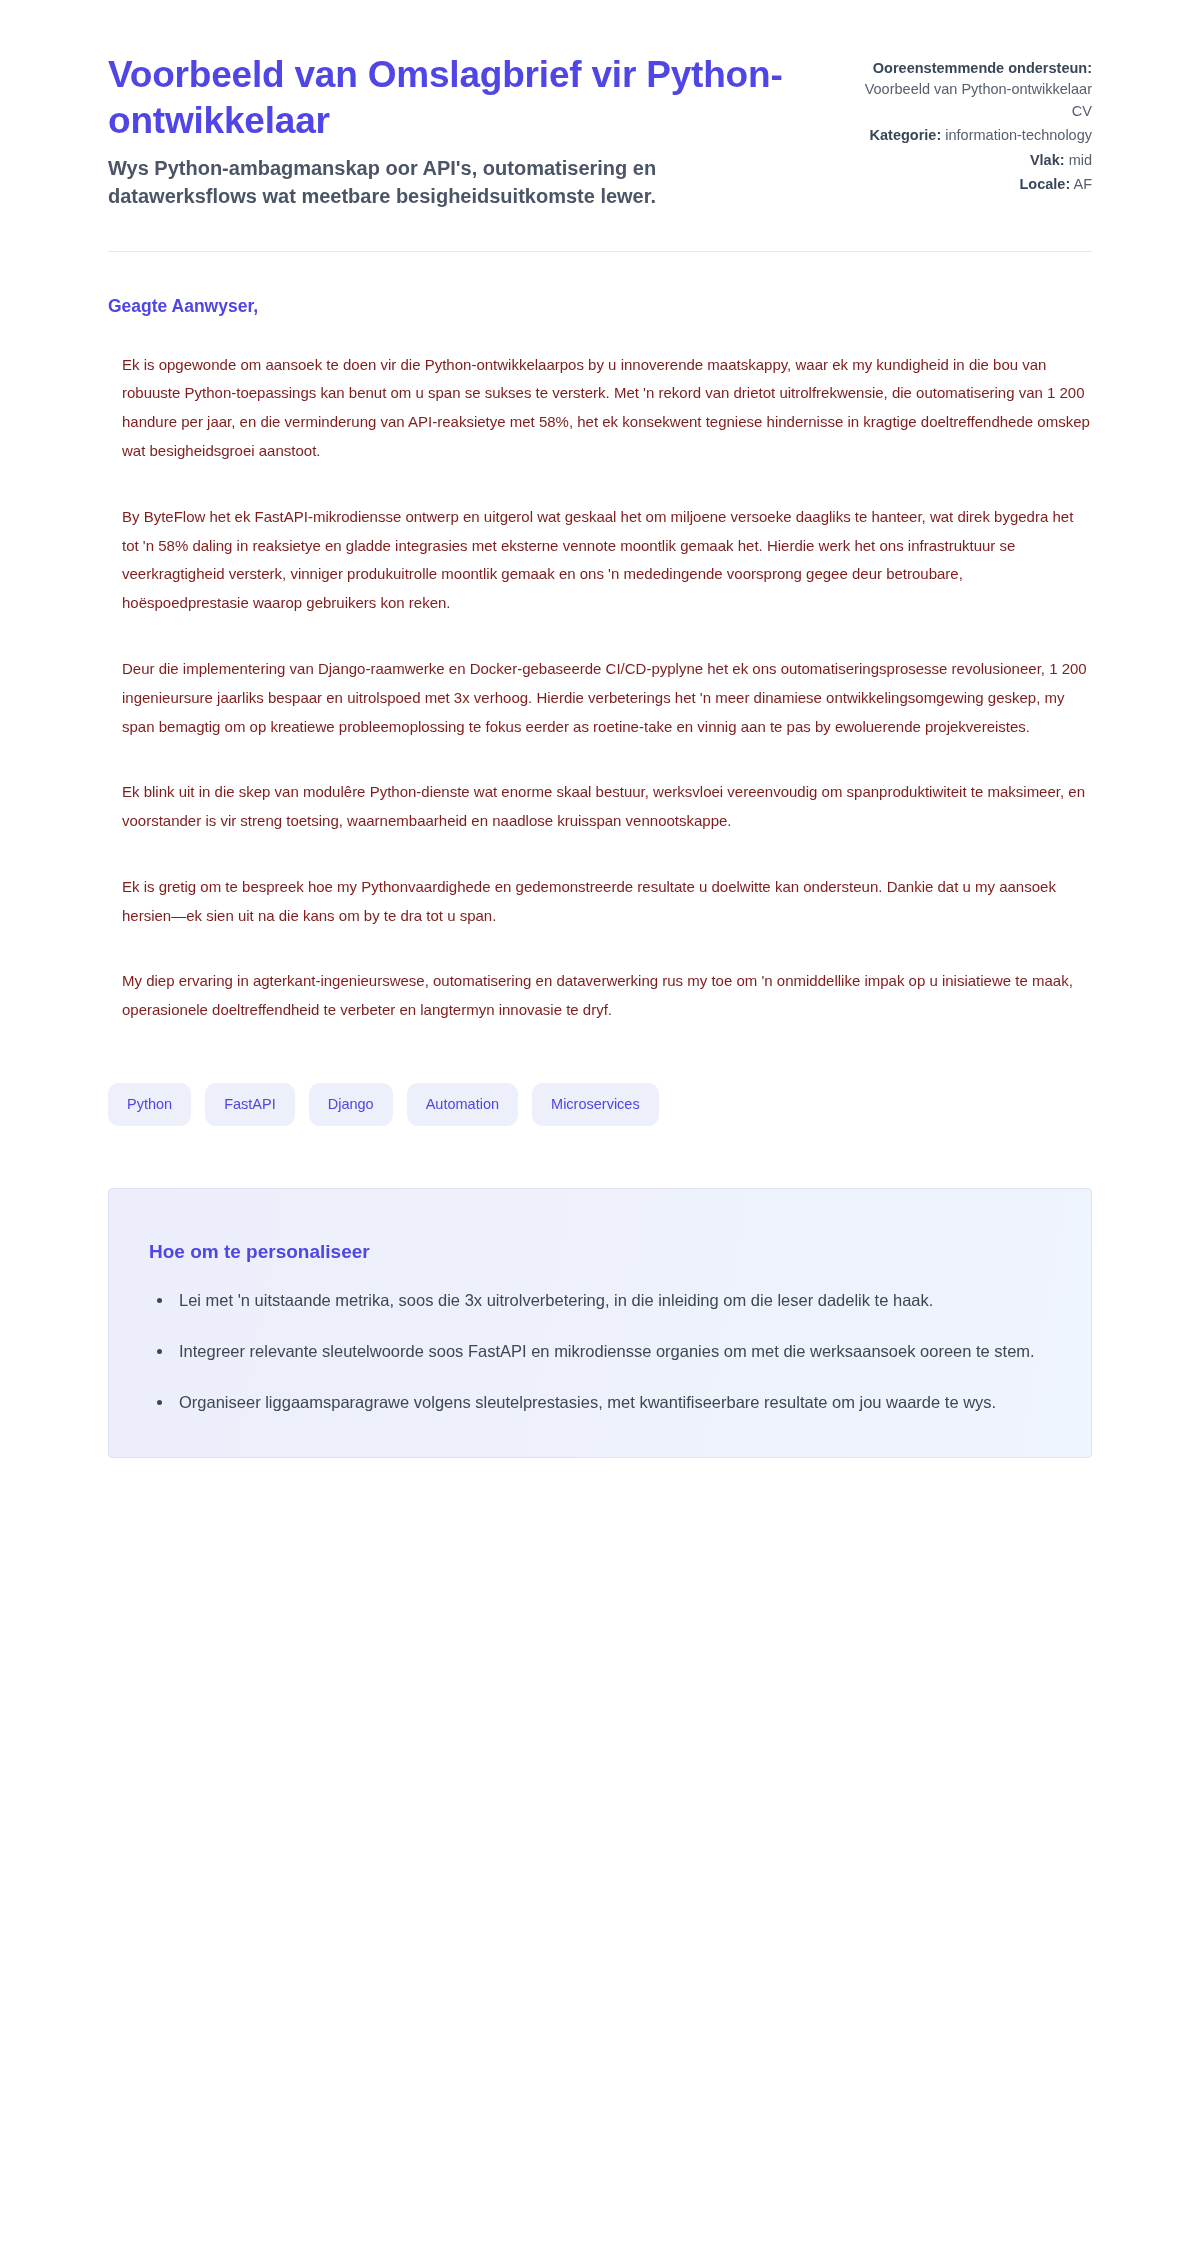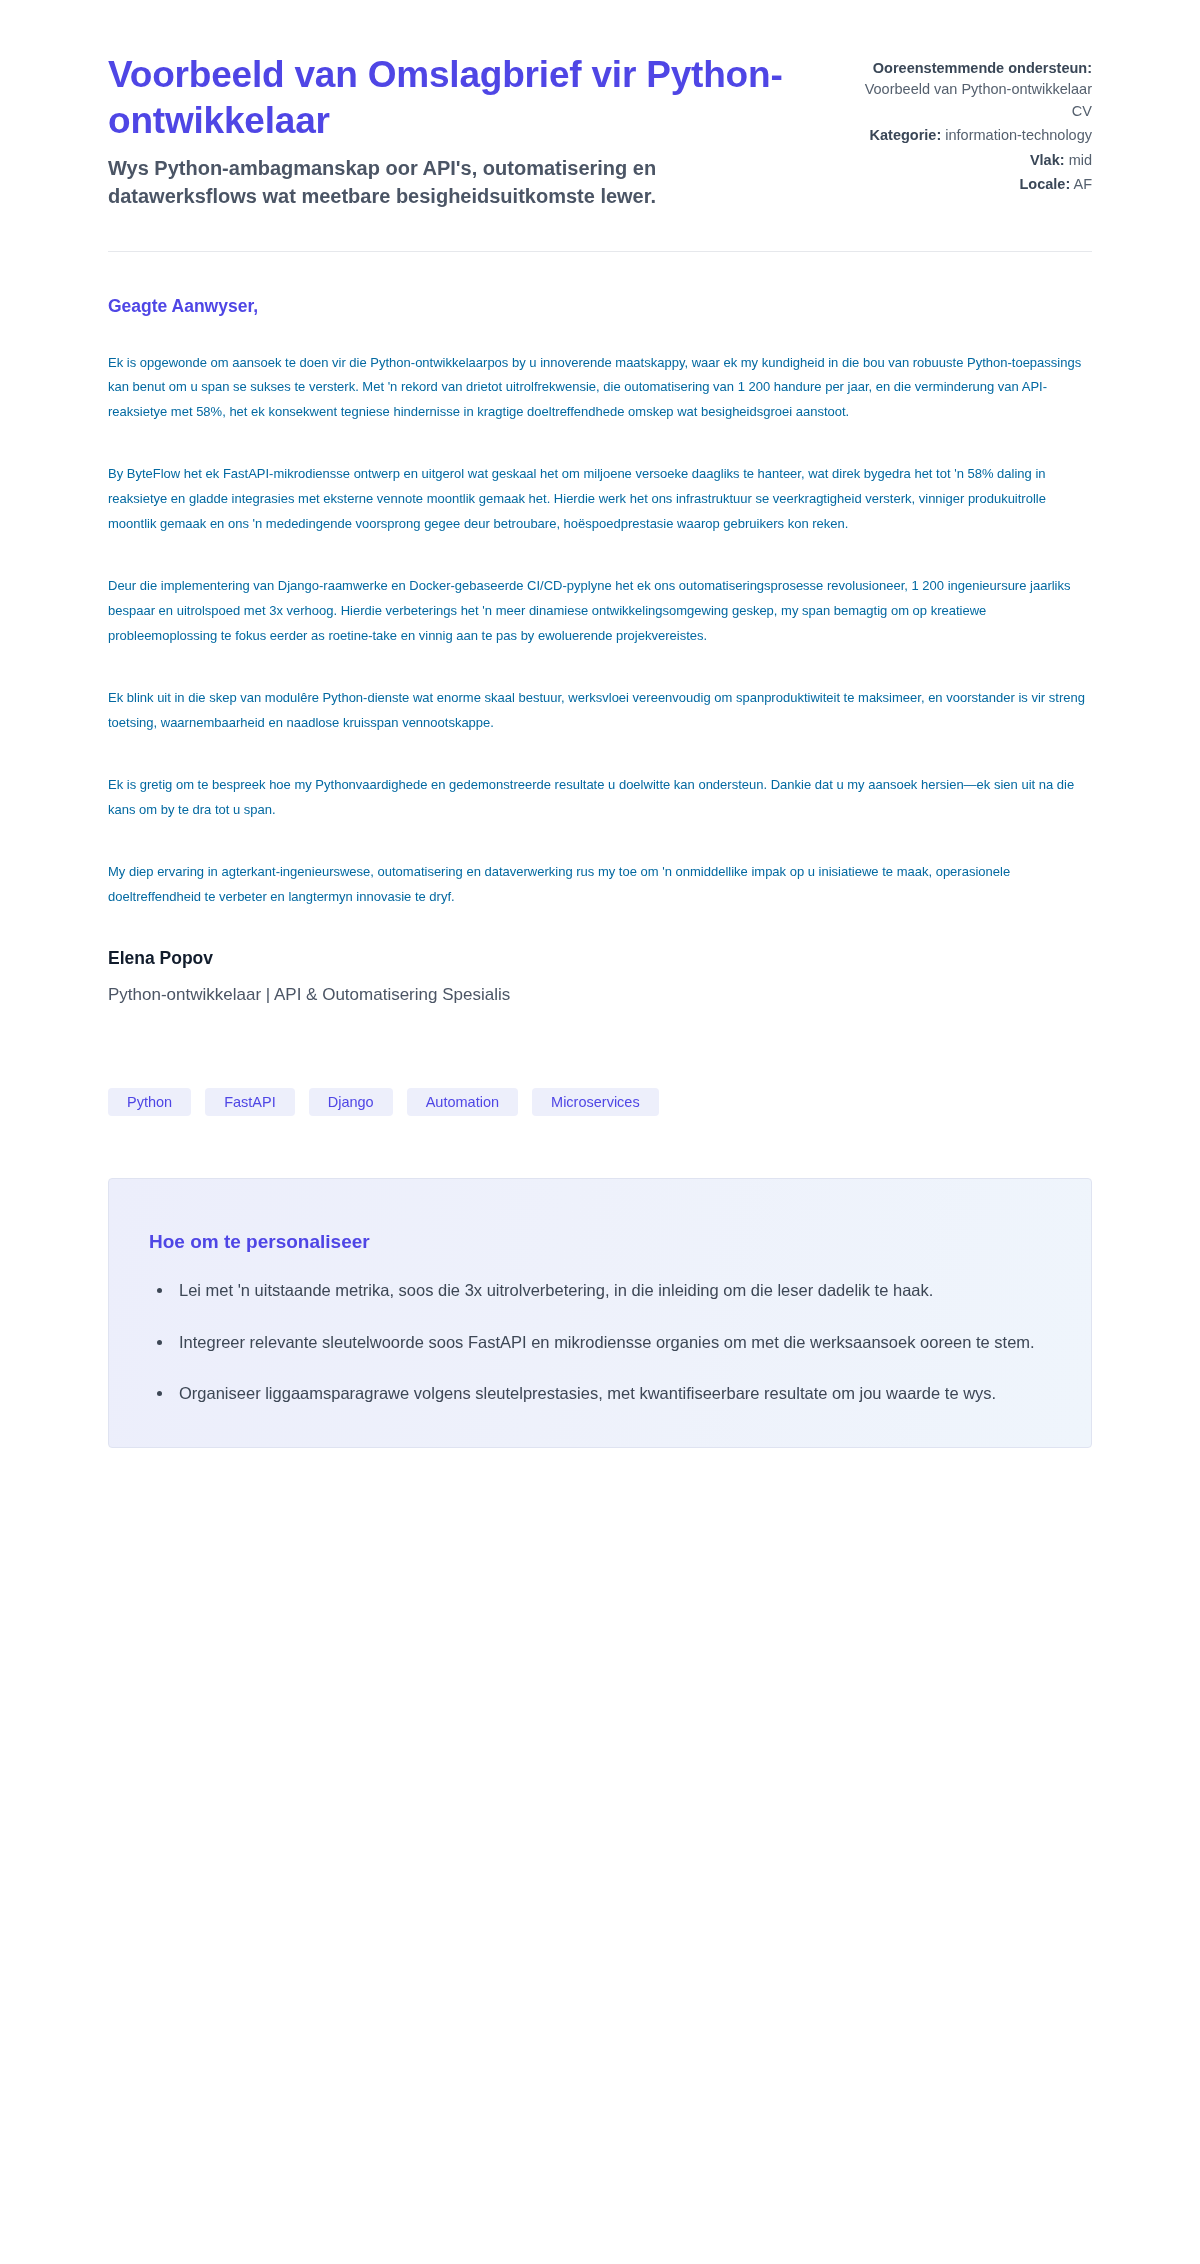--- a/index.html
+++ b/index.html
@@ -80,24 +80,24 @@
   .letter {
     padding-top: 44px;
   }
   .salutation {
     margin: 0 0 34px 0;
     font-size: 17.5px;
     font-weight: 700;
     color: #4f46e5;
   }
   .para {
-    margin: 0 0 37px 0;
-    font-size: 13px;
+    margin: 0 0 37px 14px;
+    font-size: 15px;
     line-height: 1.92;
-    color: #0369a1;
+    color: #7f1d1d;
     max-width: 1000px;
   }
 
   
   .signature {
     margin-top: 38px;
   }
   .sig-name {
     margin: 0;
     font-size: 17.5px;
@@ -115,24 +115,23 @@
     margin-top: 58px;
     display: flex;
     flex-wrap: wrap;
     gap: 14px;
   }
   .tag {
     background: #edeffb;
     color: #4f46e5;
     font-size: 14.5px;
     line-height: 1;
-    padding: 7px 19px;
-    border-radius: 4px;
+    padding: 14px 19px;
+    border-radius: 11px;
     white-space: nowrap;
-    margin-top: 25px;
   }
 
   
   .callout {
     margin-top: 62px;
     background: linear-gradient(100deg, #eceefb 0%, #eef1fb 45%, #eff5fc 100%);
     border: 1px solid #dfe3f1;
     border-radius: 4px;
     padding: 52px 40px 38px 40px;
   }
@@ -208,24 +207,20 @@
 
     <p class="salutation">Geagte Aanwyser,</p>
 
     <p class="para">Ek is opgewonde om aansoek te doen vir die Python-ontwikkelaarpos by u innoverende maatskappy, waar ek my kundigheid in die bou van robuuste Python-toepassings kan benut om u span se sukses te versterk. Met 'n rekord van drietot uitrolfrekwensie, die outomatisering van 1 200 handure per jaar, en die verminderung van API-reaksietye met 58%, het ek konsekwent tegniese hindernisse in kragtige doeltreffendhede omskep wat besigheidsgroei aanstoot.</p>
     <p class="para">By ByteFlow het ek FastAPI-mikrodiensse ontwerp en uitgerol wat geskaal het om miljoene versoeke daagliks te hanteer, wat direk bygedra het tot 'n 58% daling in reaksietye en gladde integrasies met eksterne vennote moontlik gemaak het. Hierdie werk het ons infrastruktuur se veerkragtigheid versterk, vinniger produkuitrolle moontlik gemaak en ons 'n mededingende voorsprong gegee deur betroubare, hoëspoedprestasie waarop gebruikers kon reken.</p>
     <p class="para">Deur die implementering van Django-raamwerke en Docker-gebaseerde CI/CD-pyplyne het ek ons outomatiseringsprosesse revolusioneer, 1 200 ingenieursure jaarliks bespaar en uitrolspoed met 3x verhoog. Hierdie verbeterings het 'n meer dinamiese ontwikkelingsomgewing geskep, my span bemagtig om op kreatiewe probleemoplossing te fokus eerder as roetine-take en vinnig aan te pas by ewoluerende projekvereistes.</p>
     <p class="para">Ek blink uit in die skep van modulêre Python-dienste wat enorme skaal bestuur, werksvloei vereenvoudig om spanproduktiwiteit te maksimeer, en voorstander is vir streng toetsing, waarnembaarheid en naadlose kruisspan vennootskappe.</p>
     <p class="para">Ek is gretig om te bespreek hoe my Pythonvaardighede en gedemonstreerde resultate u doelwitte kan ondersteun. Dankie dat u my aansoek hersien—ek sien uit na die kans om by te dra tot u span.</p>
     <p class="para">My diep ervaring in agterkant-ingenieurswese, outomatisering en dataverwerking rus my toe om 'n onmiddellike impak op u inisiatiewe te maak, operasionele doeltreffendheid te verbeter en langtermyn innovasie te dryf.</p>
 
-    <div class="signature">
-      <p class="sig-name">Elena Popov</p>
-      <p class="sig-role">Python-ontwikkelaar | API &amp; Outomatisering Spesialis</p>
-    </div>
 
   </div>
 
   <div class="tags">
     <span class="tag">Python</span>
     <span class="tag">FastAPI</span>
     <span class="tag">Django</span>
     <span class="tag">Automation</span>
     <span class="tag">Microservices</span>
   </div>

